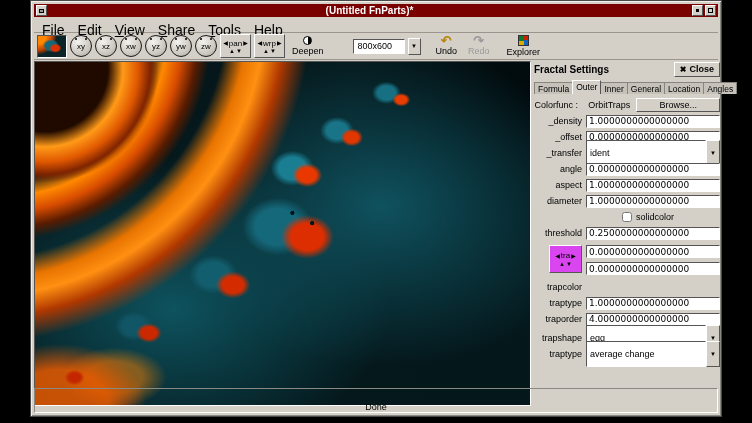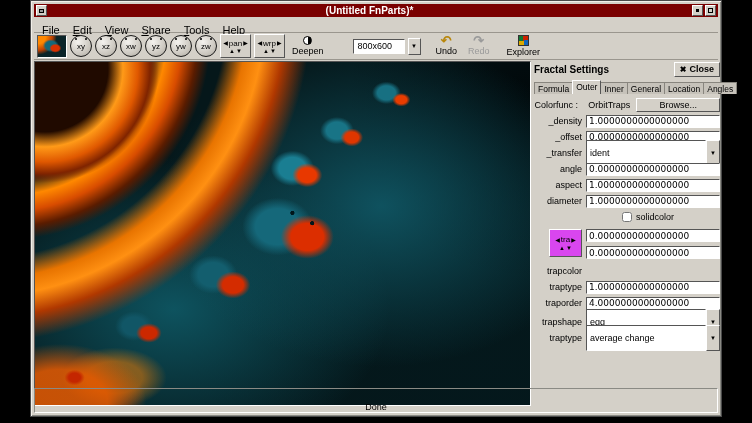--- a/index.html
+++ b/index.html
@@ -17,21 +17,21 @@
   .tb-btn { width:11px; height:11px; margin:0 1px; background:#d4d0c8; flex:none;
     border:1px solid; border-color:#fff #555 #555 #fff;
     display:flex; align-items:center; justify-content:center; cursor:default; }
   .glyph-menu { width:5px; height:4px; border:1px solid #000; background:#9a9a9a; }
   .glyph-min { width:3px; height:3px; background:#000; }
   .glyph-max { width:5px; height:5px; border:1px solid #000; }
 
   
   .menubar { position:absolute; left:3px; top:17px; right:3px; height:15px;
     display:flex; align-items:center; padding-left:2px; border-bottom:1px solid #9a968e; }
-  .menu-item { display:inline-block; padding:10px 7px 1px 6px; font-size:11px; color:#000; cursor:default; }
+  .menu-item { display:inline-block; padding:10px 7px 1px 6px; font-size:14px; color:#000; cursor:default; }
   .menu-item::first-letter { text-decoration:underline; }
 
   
   .toolbar { position:absolute; left:3px; top:32px; right:3px; height:27px;
     display:flex; align-items:center; gap:3px; padding-left:3px; border-bottom:1px solid #9a968e; }
   .thumb { width:30px; height:23px; border:1px solid; border-color:#555 #fff #fff #555; flex:none;
     background:
       radial-gradient(8px 6px at 62% 58%, #d83000 50%, rgba(216,48,0,0) 75%),
       radial-gradient(10px 8px at 46% 46%, #15687a 55%, rgba(21,104,122,0) 80%),
       radial-gradient(circle 26px at 0% 0%, #ff8800 30%, #c04000 55%, rgba(192,64,0,0) 72%),
@@ -297,20 +297,24 @@
         </div>
 
         <div class="prow">
           <span class="plabel"></span>
           <label class="chkrow">
             <input type="checkbox" style="">
             <span>solidcolor</span>
           </label>
         </div>
 
+        <div class="prow">
+          <span class="plabel">threshold</span>
+          <input class="pfield" value="0.2500000000000000" style="">
+        </div>
 
         <div class="vgap"></div>
 
         <div class="prow tall">
           <div class="tra-left">
             <div class="tra-spinner">
               <div class="tra-top">
                 <span class="arr">◀</span>
                 <span class="tra-label">tra</span>
                 <span class="arr">▶</span>

